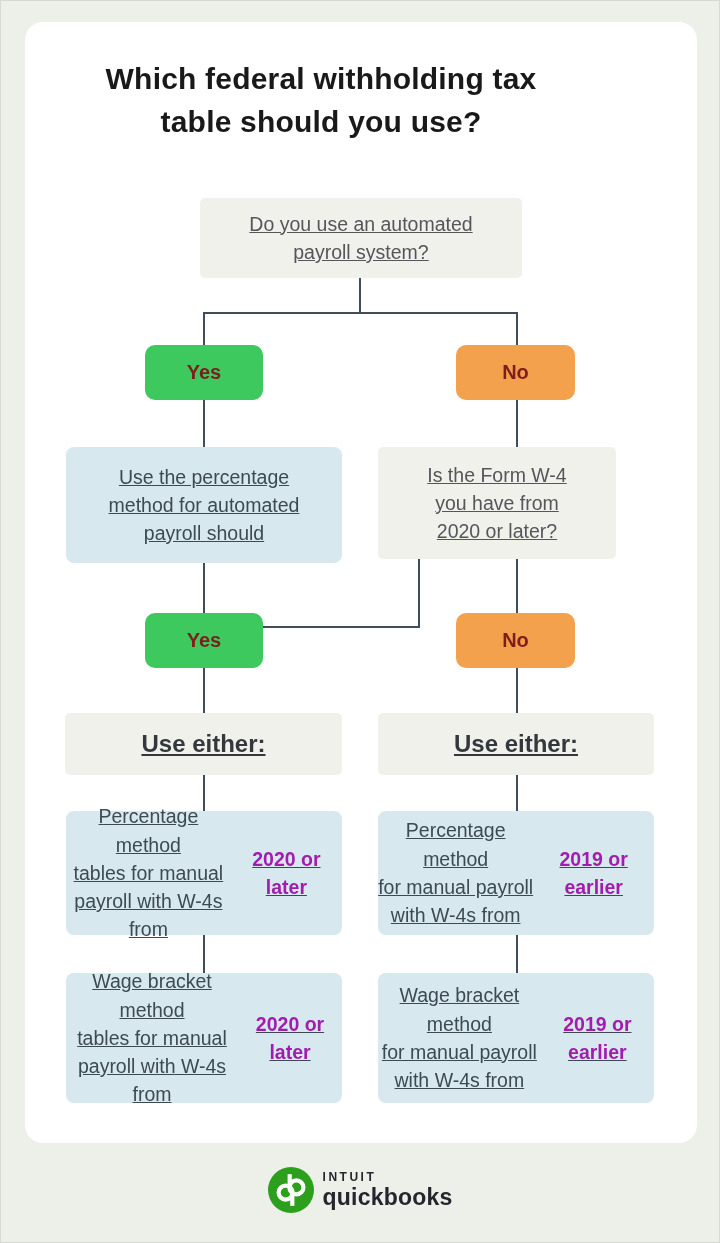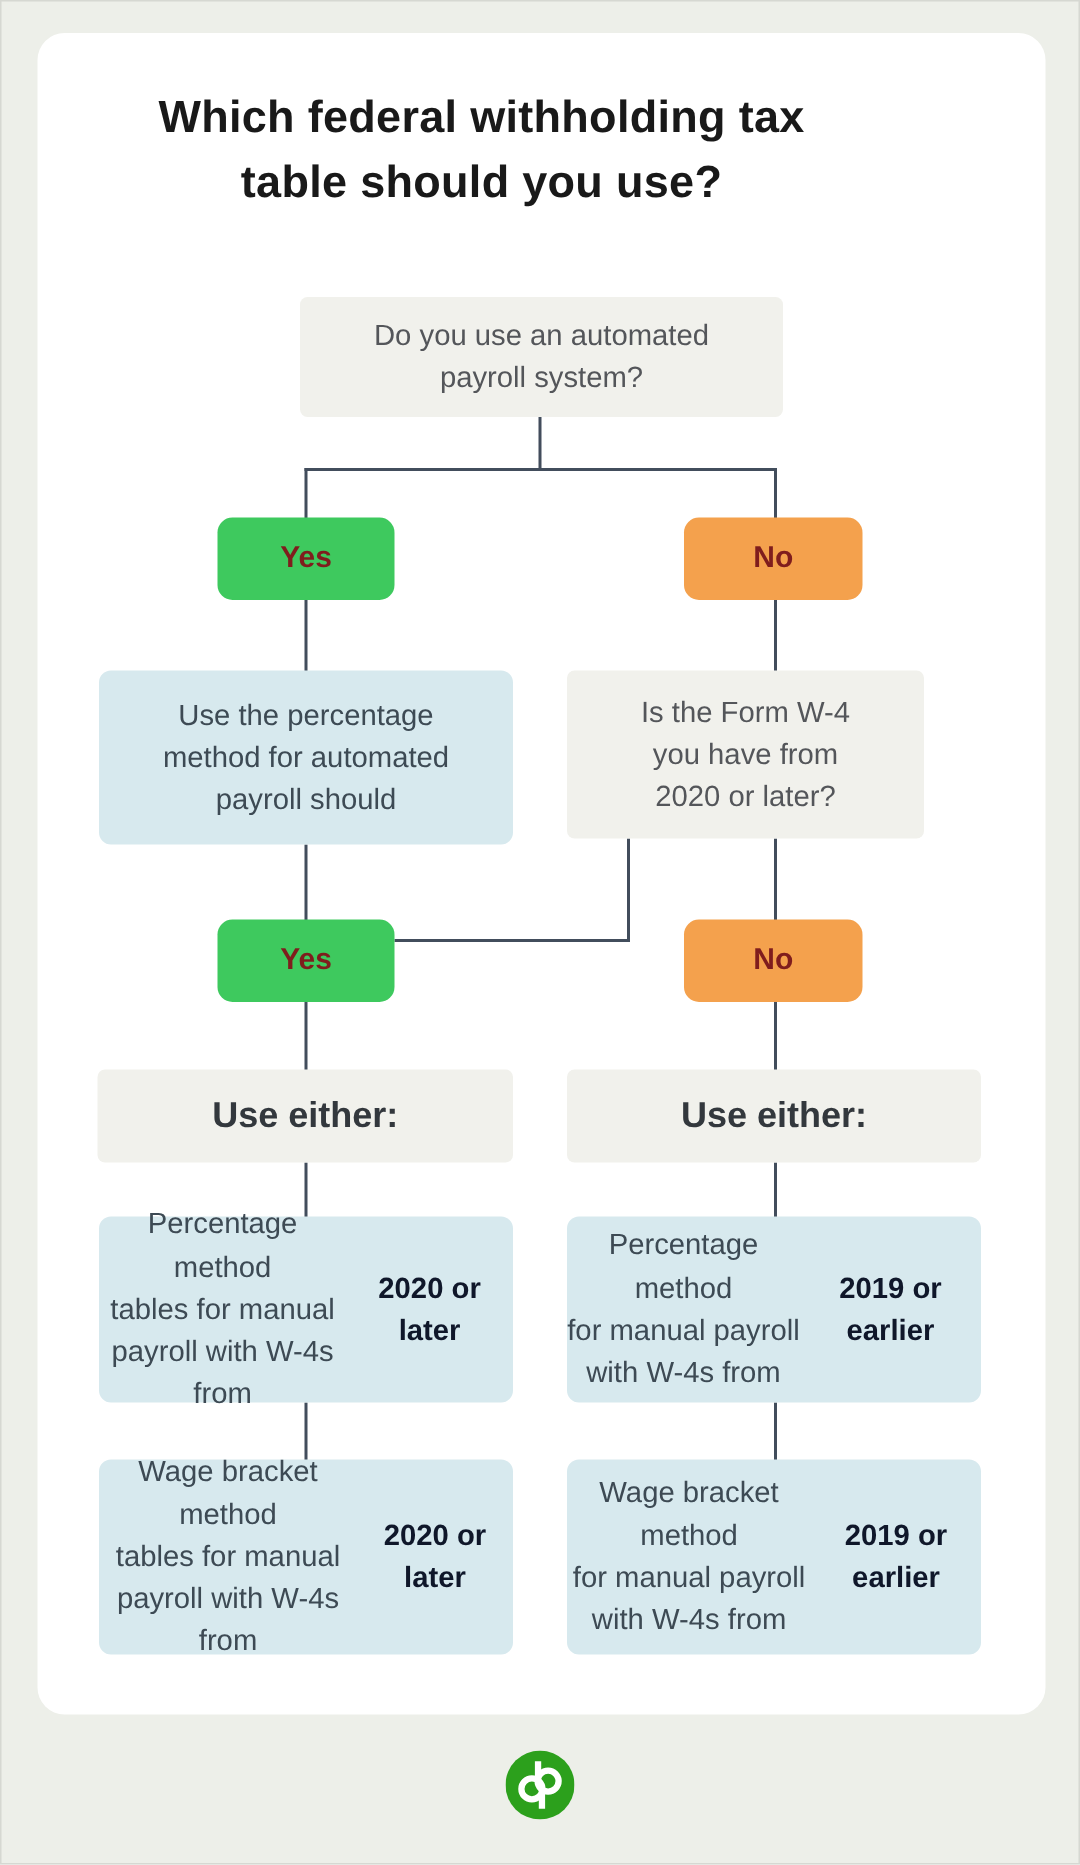--- a/index.html
+++ b/index.html
@@ -18,25 +18,25 @@
     position:absolute;left:25px;top:22px;width:672px;height:1121px;
     background:var(--card);border-radius:18px;
   }
   .title{
     position:absolute;left:0;top:58px;width:642px;
     text-align:center;font-size:30px;font-weight:800;color:#191919;
     line-height:1.42;white-space:pre-line;letter-spacing:0.2px;
   }
   .box{
     position:absolute;display:flex;align-items:center;justify-content:center;
-    text-align:center;white-space:pre-line;line-height:1.45;font-size:19.5px;
+    text-align:center;white-space:pre-line;line-height:1.45;font-size:19.5px;text-decoration:underline;
   }
   .gray{background:var(--question-box);border-radius:5px;color:var(--qtext)}
   .blue{background:var(--result-box);border-radius:8px;color:var(--btext)}
-  .blue b{color:#0f172a}
+  .blue b{color:#a21caf}
   .btn{
     position:absolute;display:flex;align-items:center;justify-content:center;
     font-size:20px;font-weight:bold;color:#7f1d1d;border-radius:10px;
   }
   .green{background:var(--yes-green)}
   .orange{background:var(--no-orange)}
   .either{font-weight:bold;color:#33383d;font-size:24px}
   .vline{position:absolute;width:2px;background:var(--connector)}
   .hline{position:absolute;height:2px;background:var(--connector)}
 
@@ -144,13 +144,17 @@
 <div class="brand">
   <span style="display:inline-flex">
     <svg width="46" height="46" viewBox="0 0 46 46" aria-hidden="true">
       <circle cx="23" cy="23" r="23" style="fill:var(--brand-green,#2ca01c)"></circle>
       <circle cx="17.6" cy="25.6" r="7" fill="none" stroke="#ffffff" stroke-width="4.2"></circle>
       <line x1="24.3" y1="25.6" x2="24.3" y2="38.8" stroke="#ffffff" stroke-width="4.2"></line>
       <circle cx="28.4" cy="20.4" r="7" fill="none" stroke="#ffffff" stroke-width="4.2"></circle>
       <line x1="21.7" y1="20.4" x2="21.7" y2="7.2" stroke="#ffffff" stroke-width="4.2"></line>
     </svg>
   </span>
+  <span class="brand-text">
+    <span class="brand-top">INTUIT</span>
+    <span class="brand-bottom">quickbooks</span>
+  </span>
 </div>
 
 </body></html>

